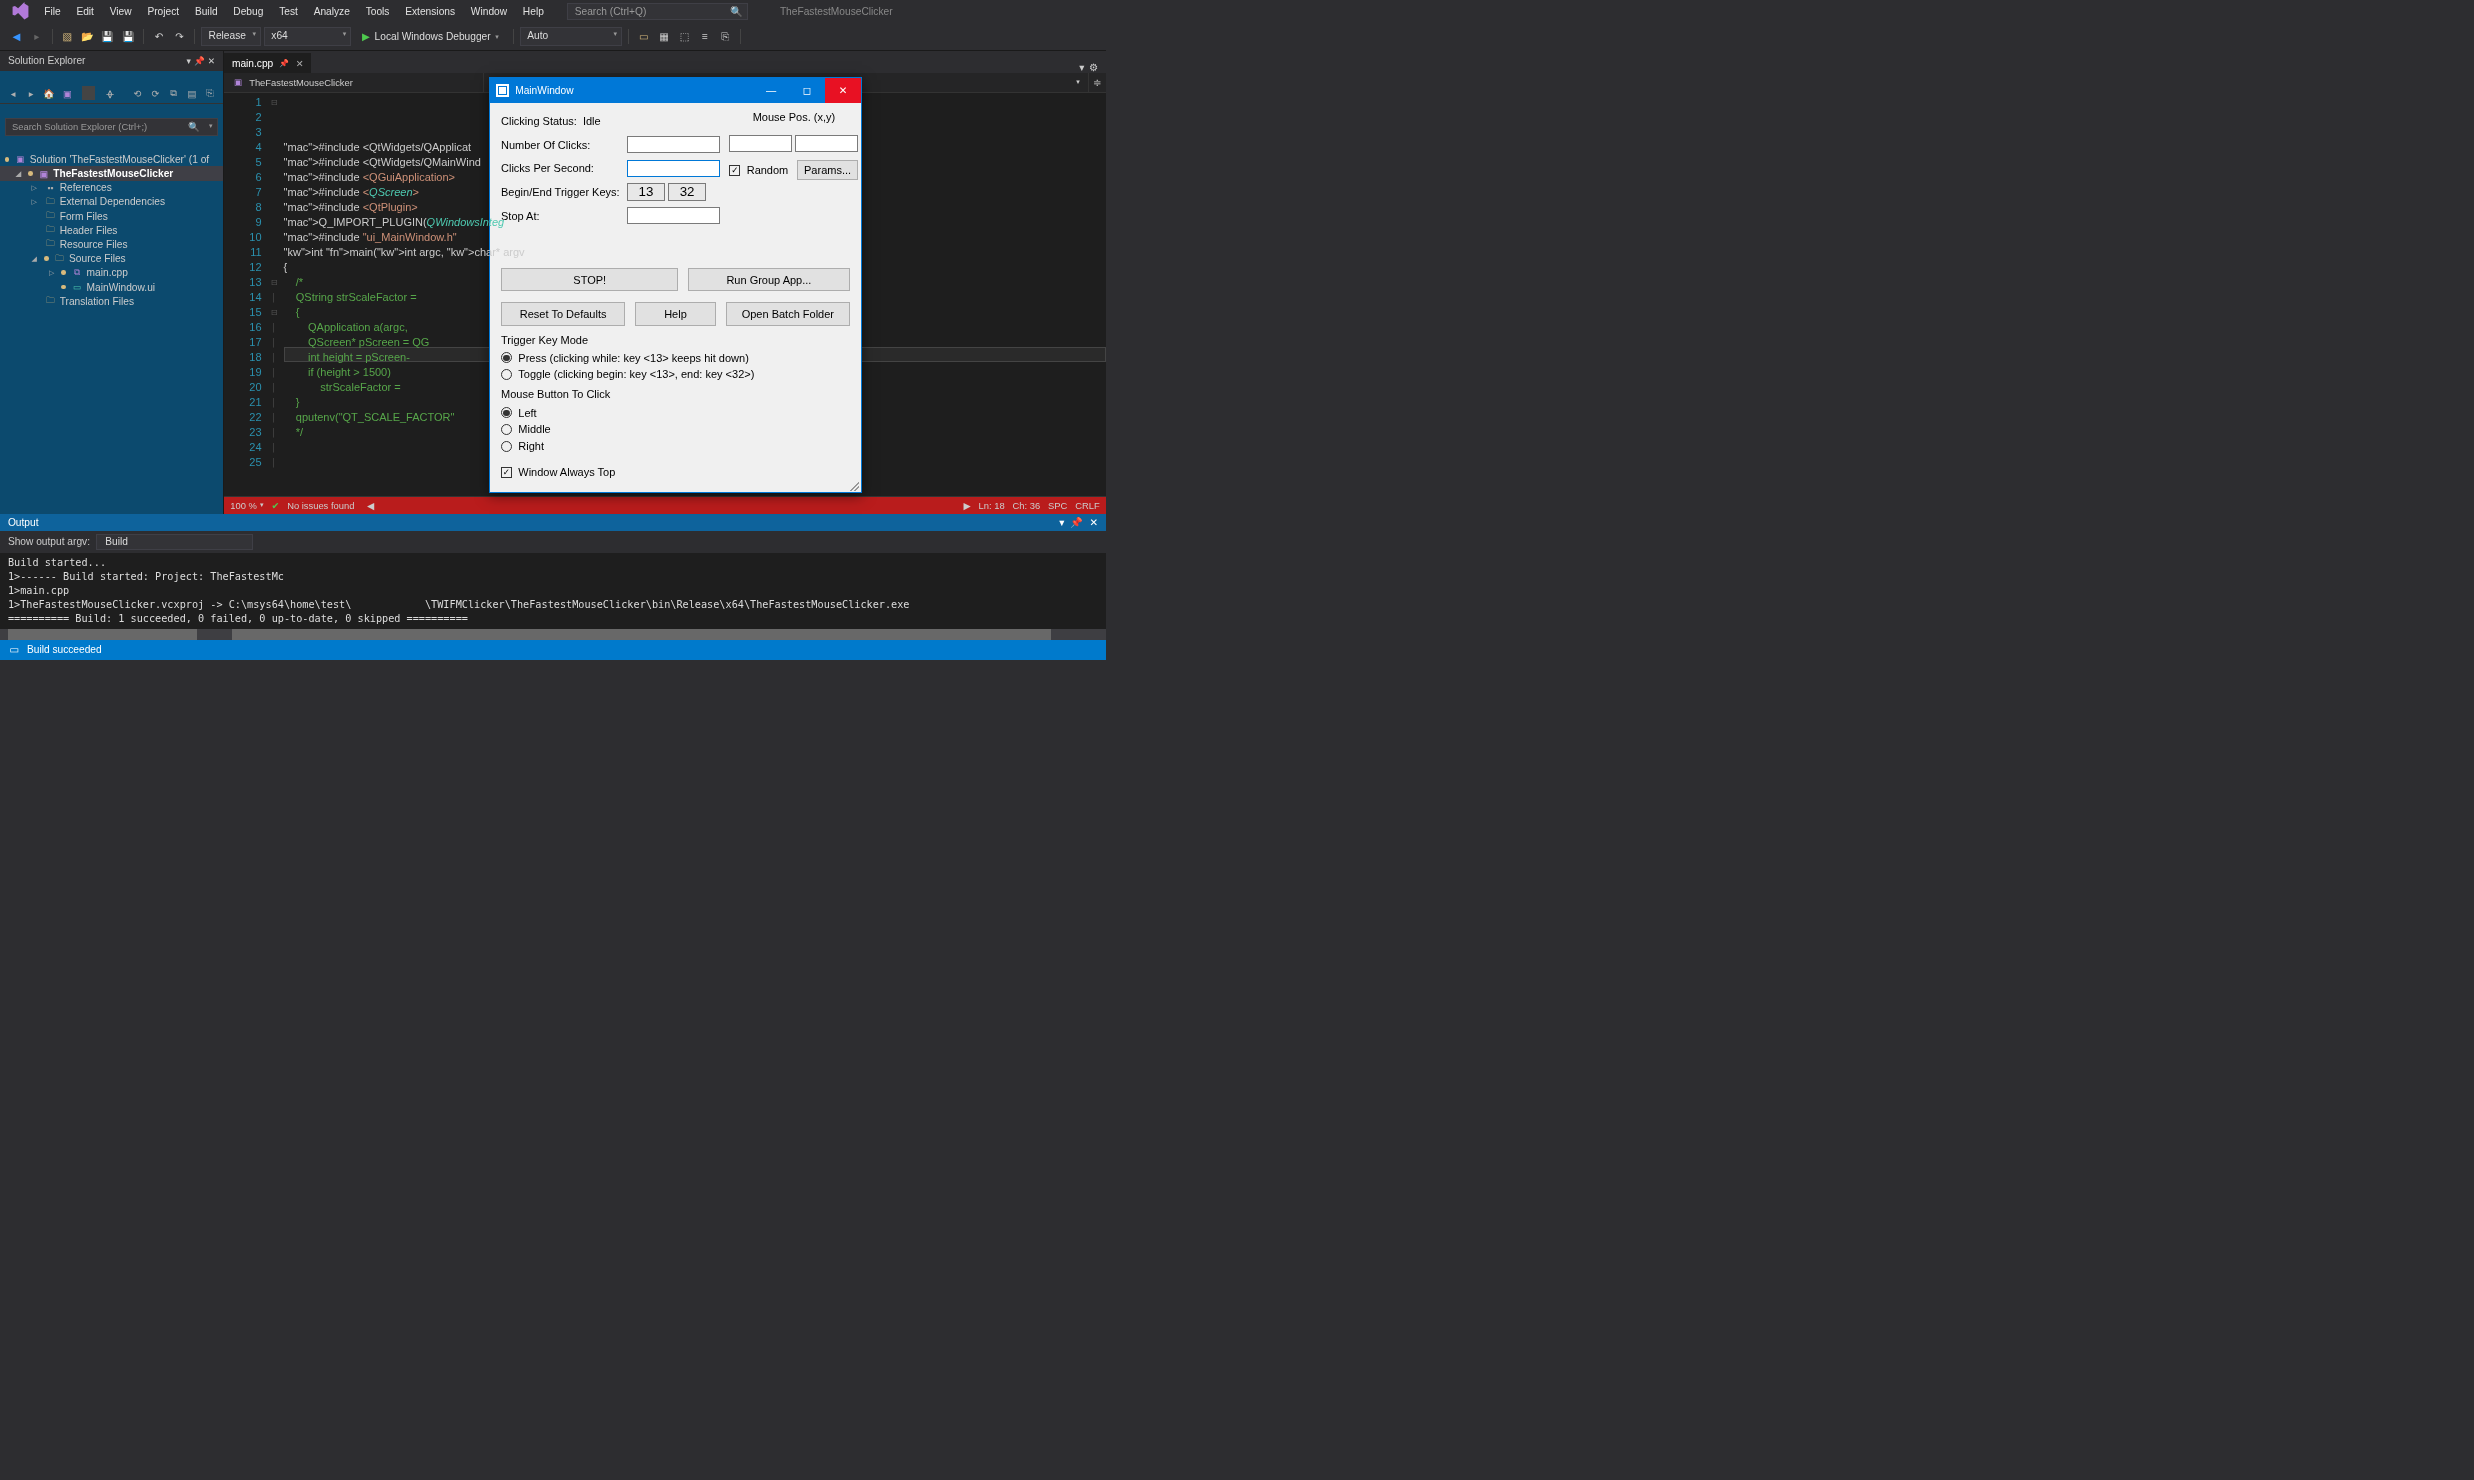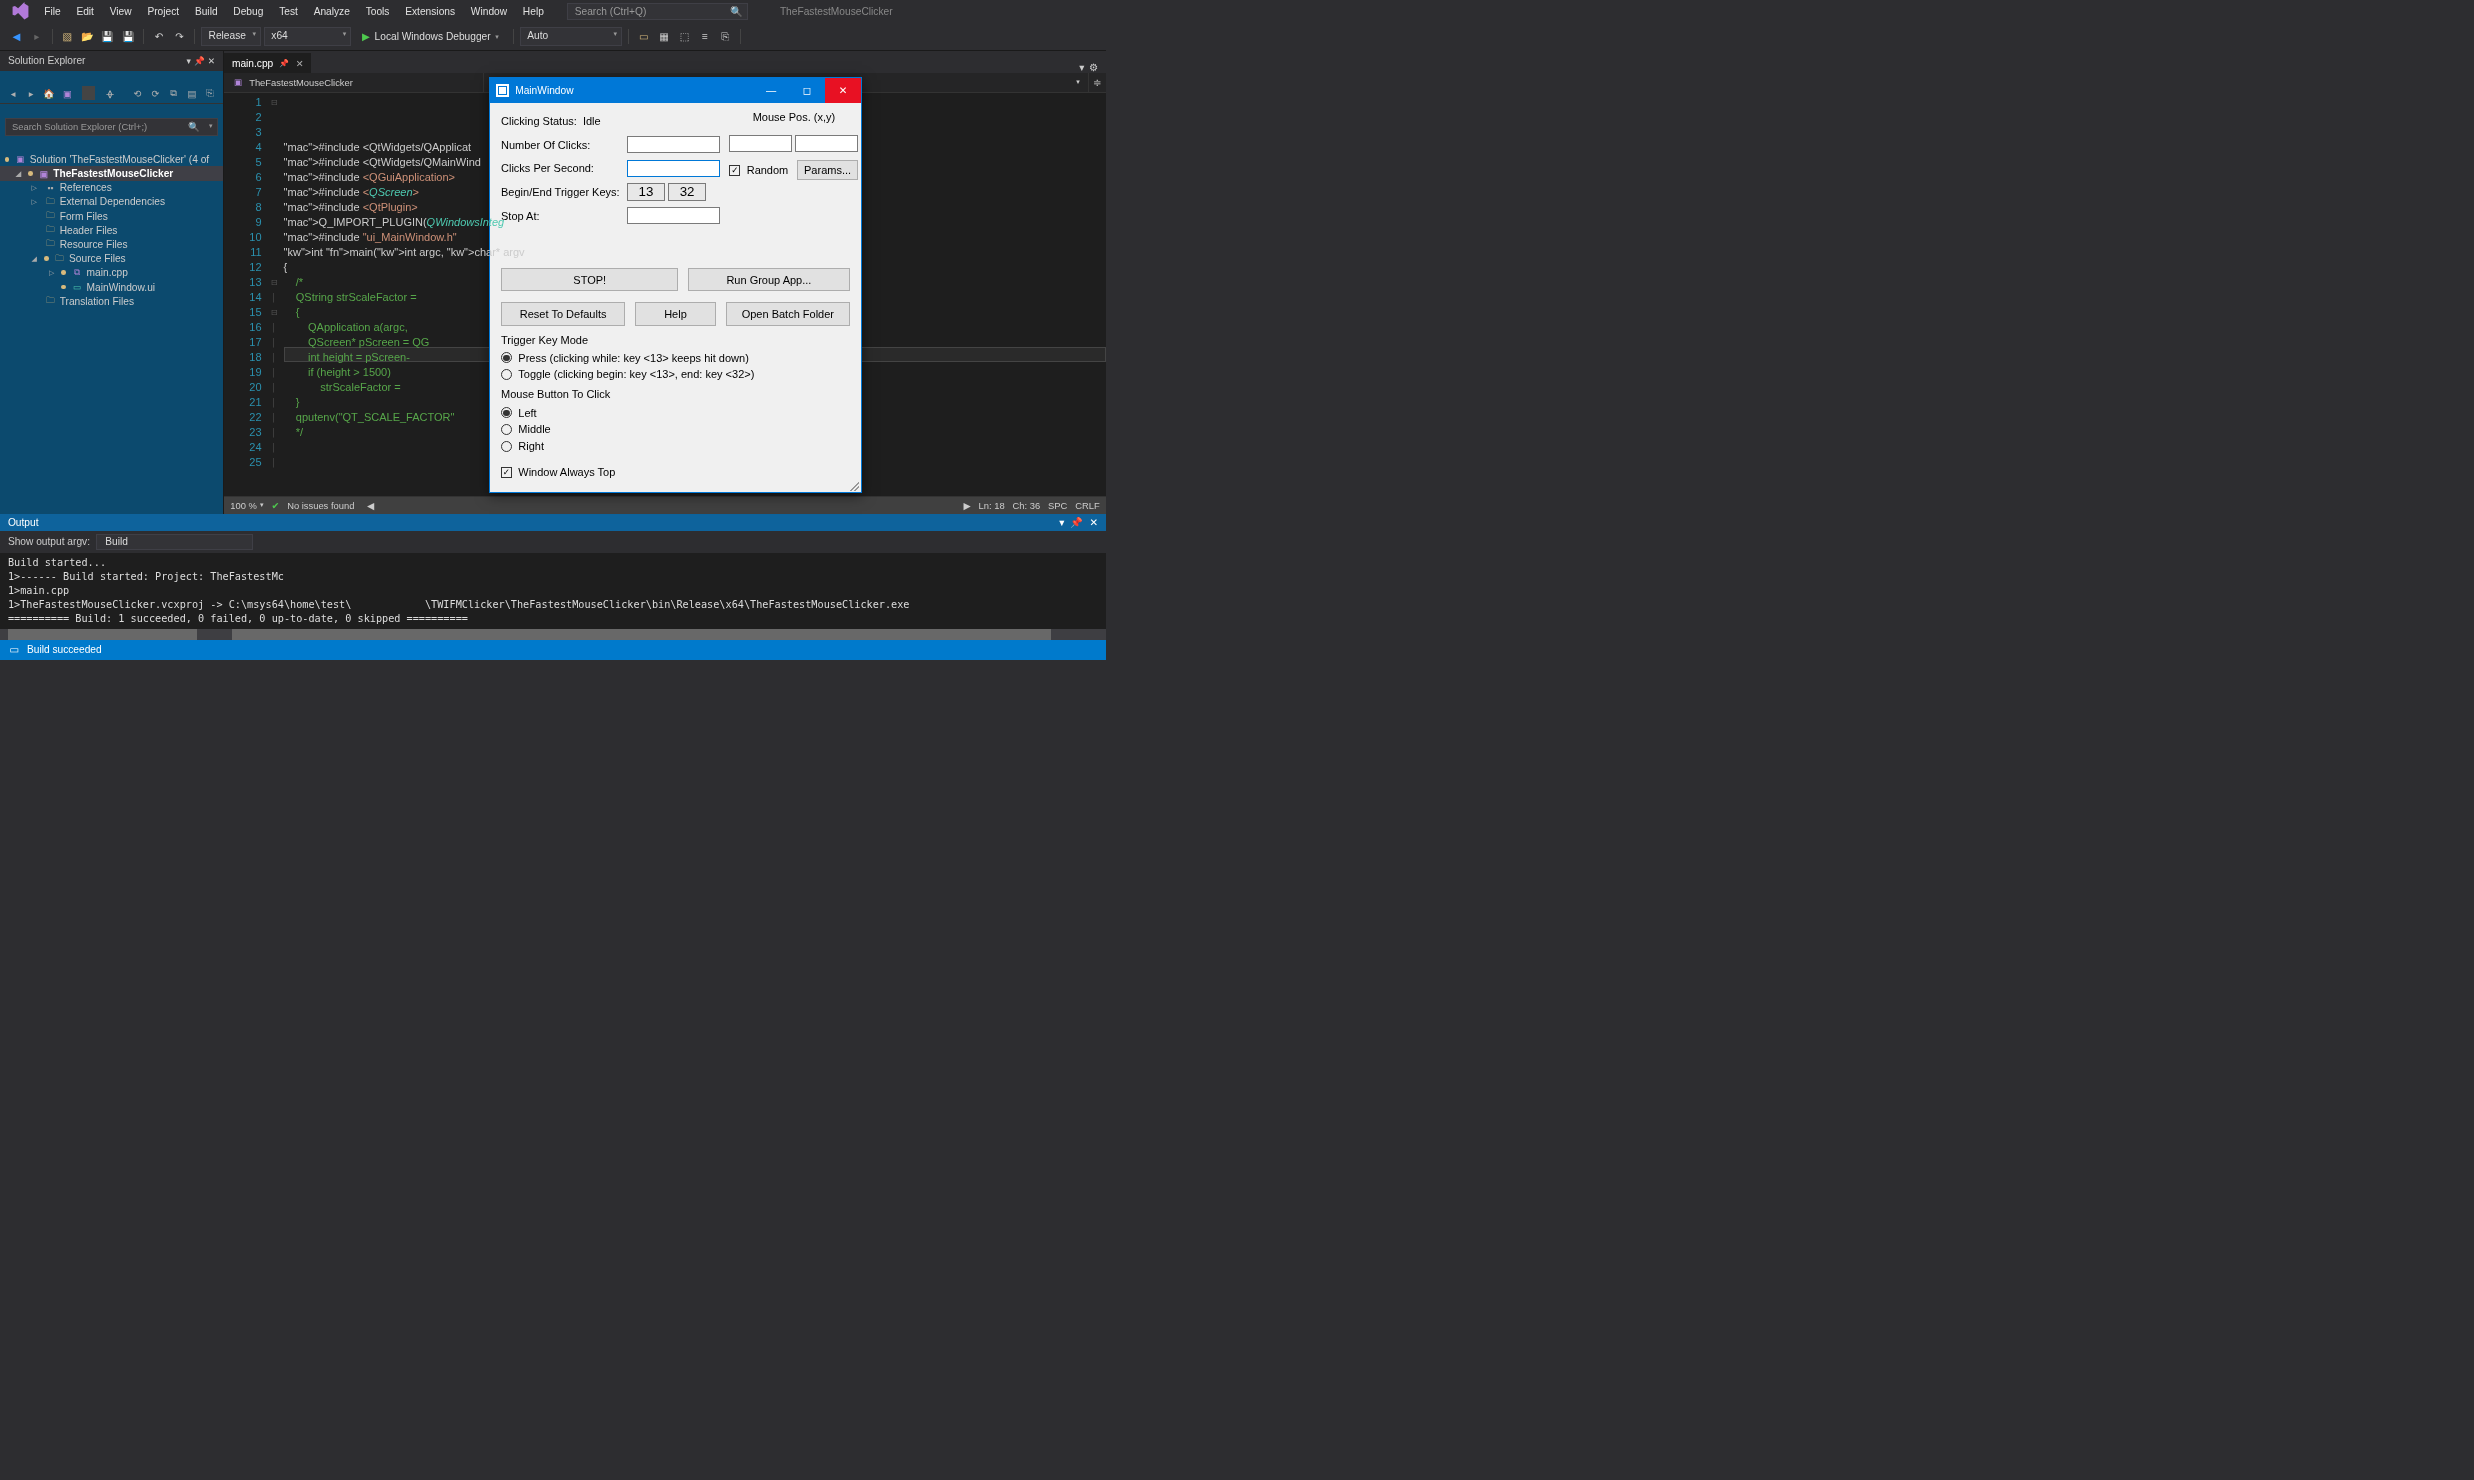--- a/index.html
+++ b/index.html
@@ -61,21 +61,21 @@
 .nav-bar { display: flex; background: #252526; height: 20.5px; border-bottom: 0.8px solid #333; }
 .nav-seg { flex: 1; border-right: 0.8px solid #333; padding: 3.1px 7.9px; color: #ccc; font-size: 9.4px; display: flex; align-items: center; gap: 4.7px; }
 .code-area { flex: 1; display: flex; font-family: Consolas, monospace; font-size: 11px; overflow: hidden; position: relative; }
 .gutter { width: 47px; text-align: right; padding-right: 9.4px; color: #2b91af; background: #1e1e1e; line-height: 15px; padding-top: 1.6px; }
 .fold-col { width: 12.6px; color: #555; line-height: 15px; padding-top: 1.6px; font-size: 7.9px; }
 .code { flex: 1; line-height: 15px; padding-top: 1.6px; white-space: pre; position: relative; }
 .code .hl-line { position: absolute; left: 0; right: 0; height: 15px; background: #2a2a2a; border: 0.8px solid #444; top: 254px; }
 .str { color: #ce9178; }
 .typ { color: #4ec9b0; font-style: italic; }
 .cmt { color: #57a64a; }
-.editor-status { display: flex; align-items: center; height: 17.3px; background: #404040; border-top: 0.8px solid #333; font-size: 9.4px; padding: 0 6.3px; gap: 7.9px; }
+.editor-status { display: flex; align-items: center; height: 17.3px; background: #b91c1c; border-top: 0.8px solid #333; font-size: 9.4px; padding: 0 6.3px; gap: 7.9px; }
 .editor-status .ok-icon { color: #4ec94e; }
 .editor-status .spacer { flex: 1; }
 .zoom { display: flex; align-items: center; gap: 3.1px; }
 
 
 .output-panel { height: 126px; display: flex; flex-direction: column; }
 .output-title { background: #0e639c; color: #fff; padding: 3.1px 7.9px; display: flex; align-items: center; }
 .output-title .spacer { flex: 1; }
 .output-toolbar { background: #2d2d30; display: flex; align-items: center; padding: 3.1px 7.9px; gap: 6.3px; }
 .out-combo { background: #333337; border: 0.8px solid #3f3f46; padding: 1.6px 7.9px; width: 157px; color: #ddd; }
@@ -196,21 +196,21 @@
     </div>
     <div class="sol-search">
       <span>Search Solution Explorer (Ctrl+;)</span>
       <span class="sicon">🔍</span>
       <span style="position:absolute;right:4.7px;top:3.1px;font-size:7px">▾</span>
     </div>
     <div class="tree">
       <div class="tree-row">
         <span class="dot"></span>
         <span class="node-icon ic-sol">▣</span>
-        <span>Solution 'TheFastestMouseClicker' (4 of</span>
+        <span>Solution 'TheFastestMouseClicker' (1 of</span>
       </div>
       <div class="tree-row sel indent-1">
         <span class="arrow">◢</span>
         <span class="dot"></span>
         <span class="node-icon ic-proj">▣</span>
         <span>TheFastestMouseClicker</span>
       </div>
       <div class="tree-row indent-2">
         <span class="arrow">▷</span>
         <span class="node-icon ic-ref">▪▪</span>

